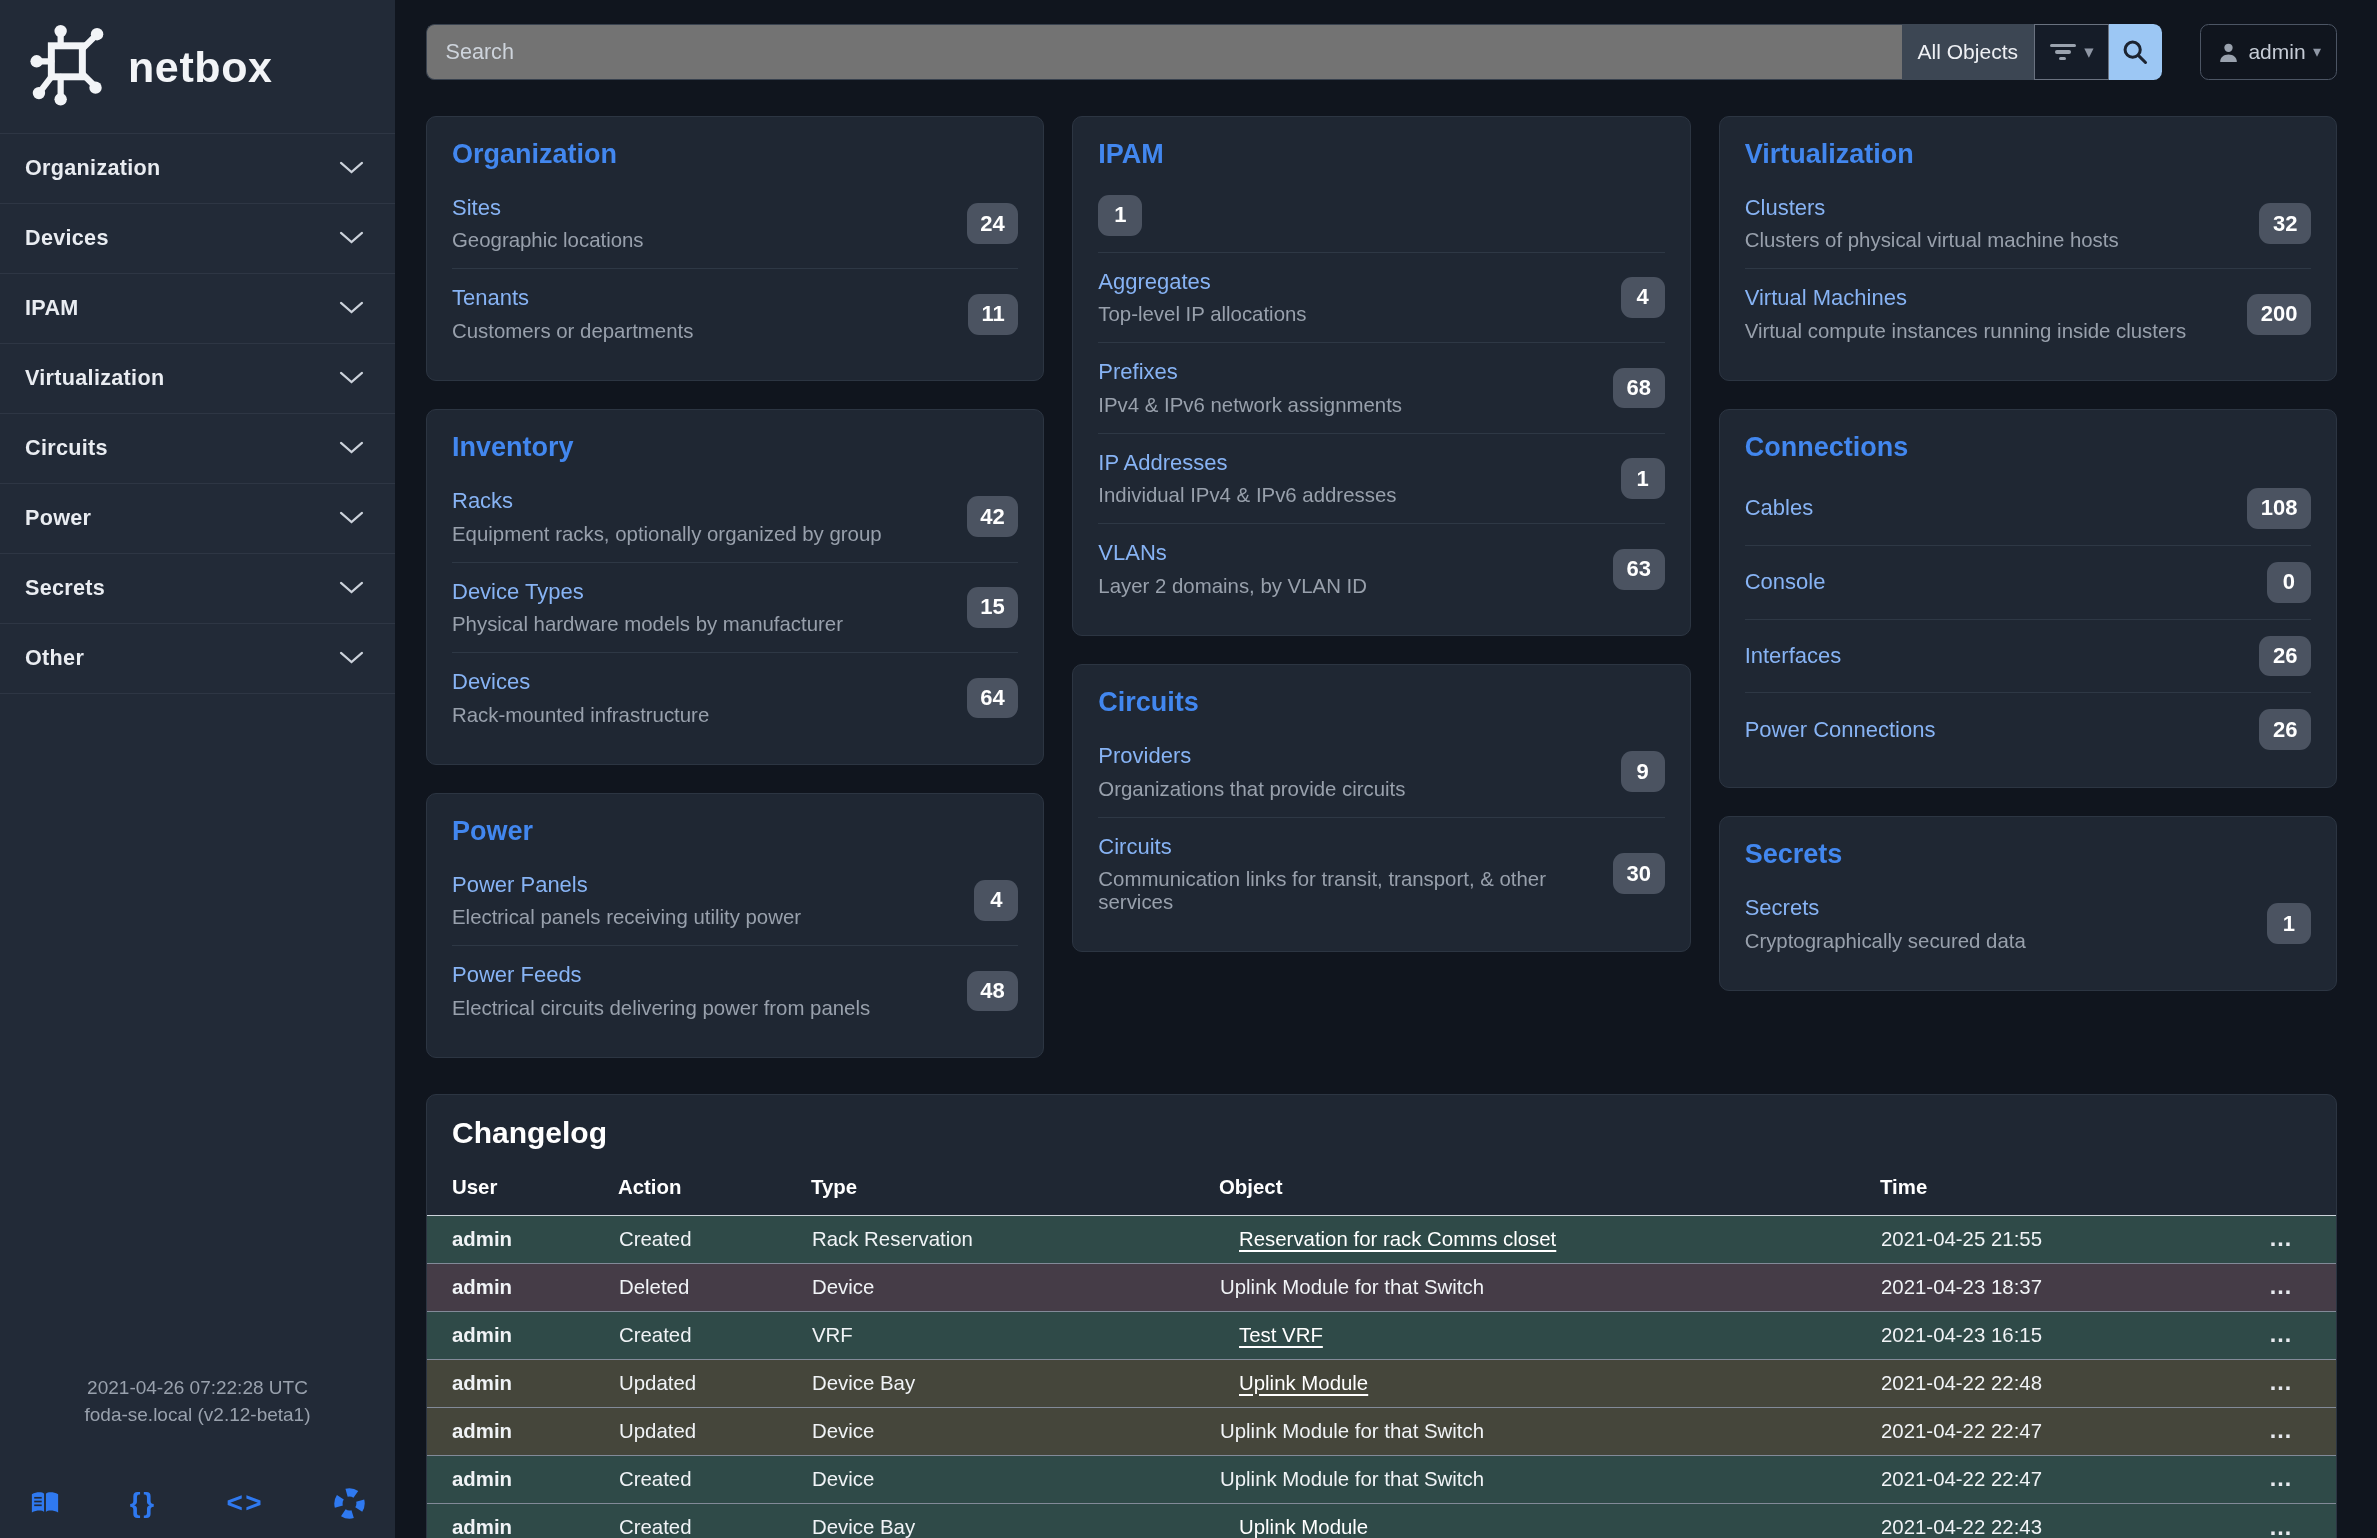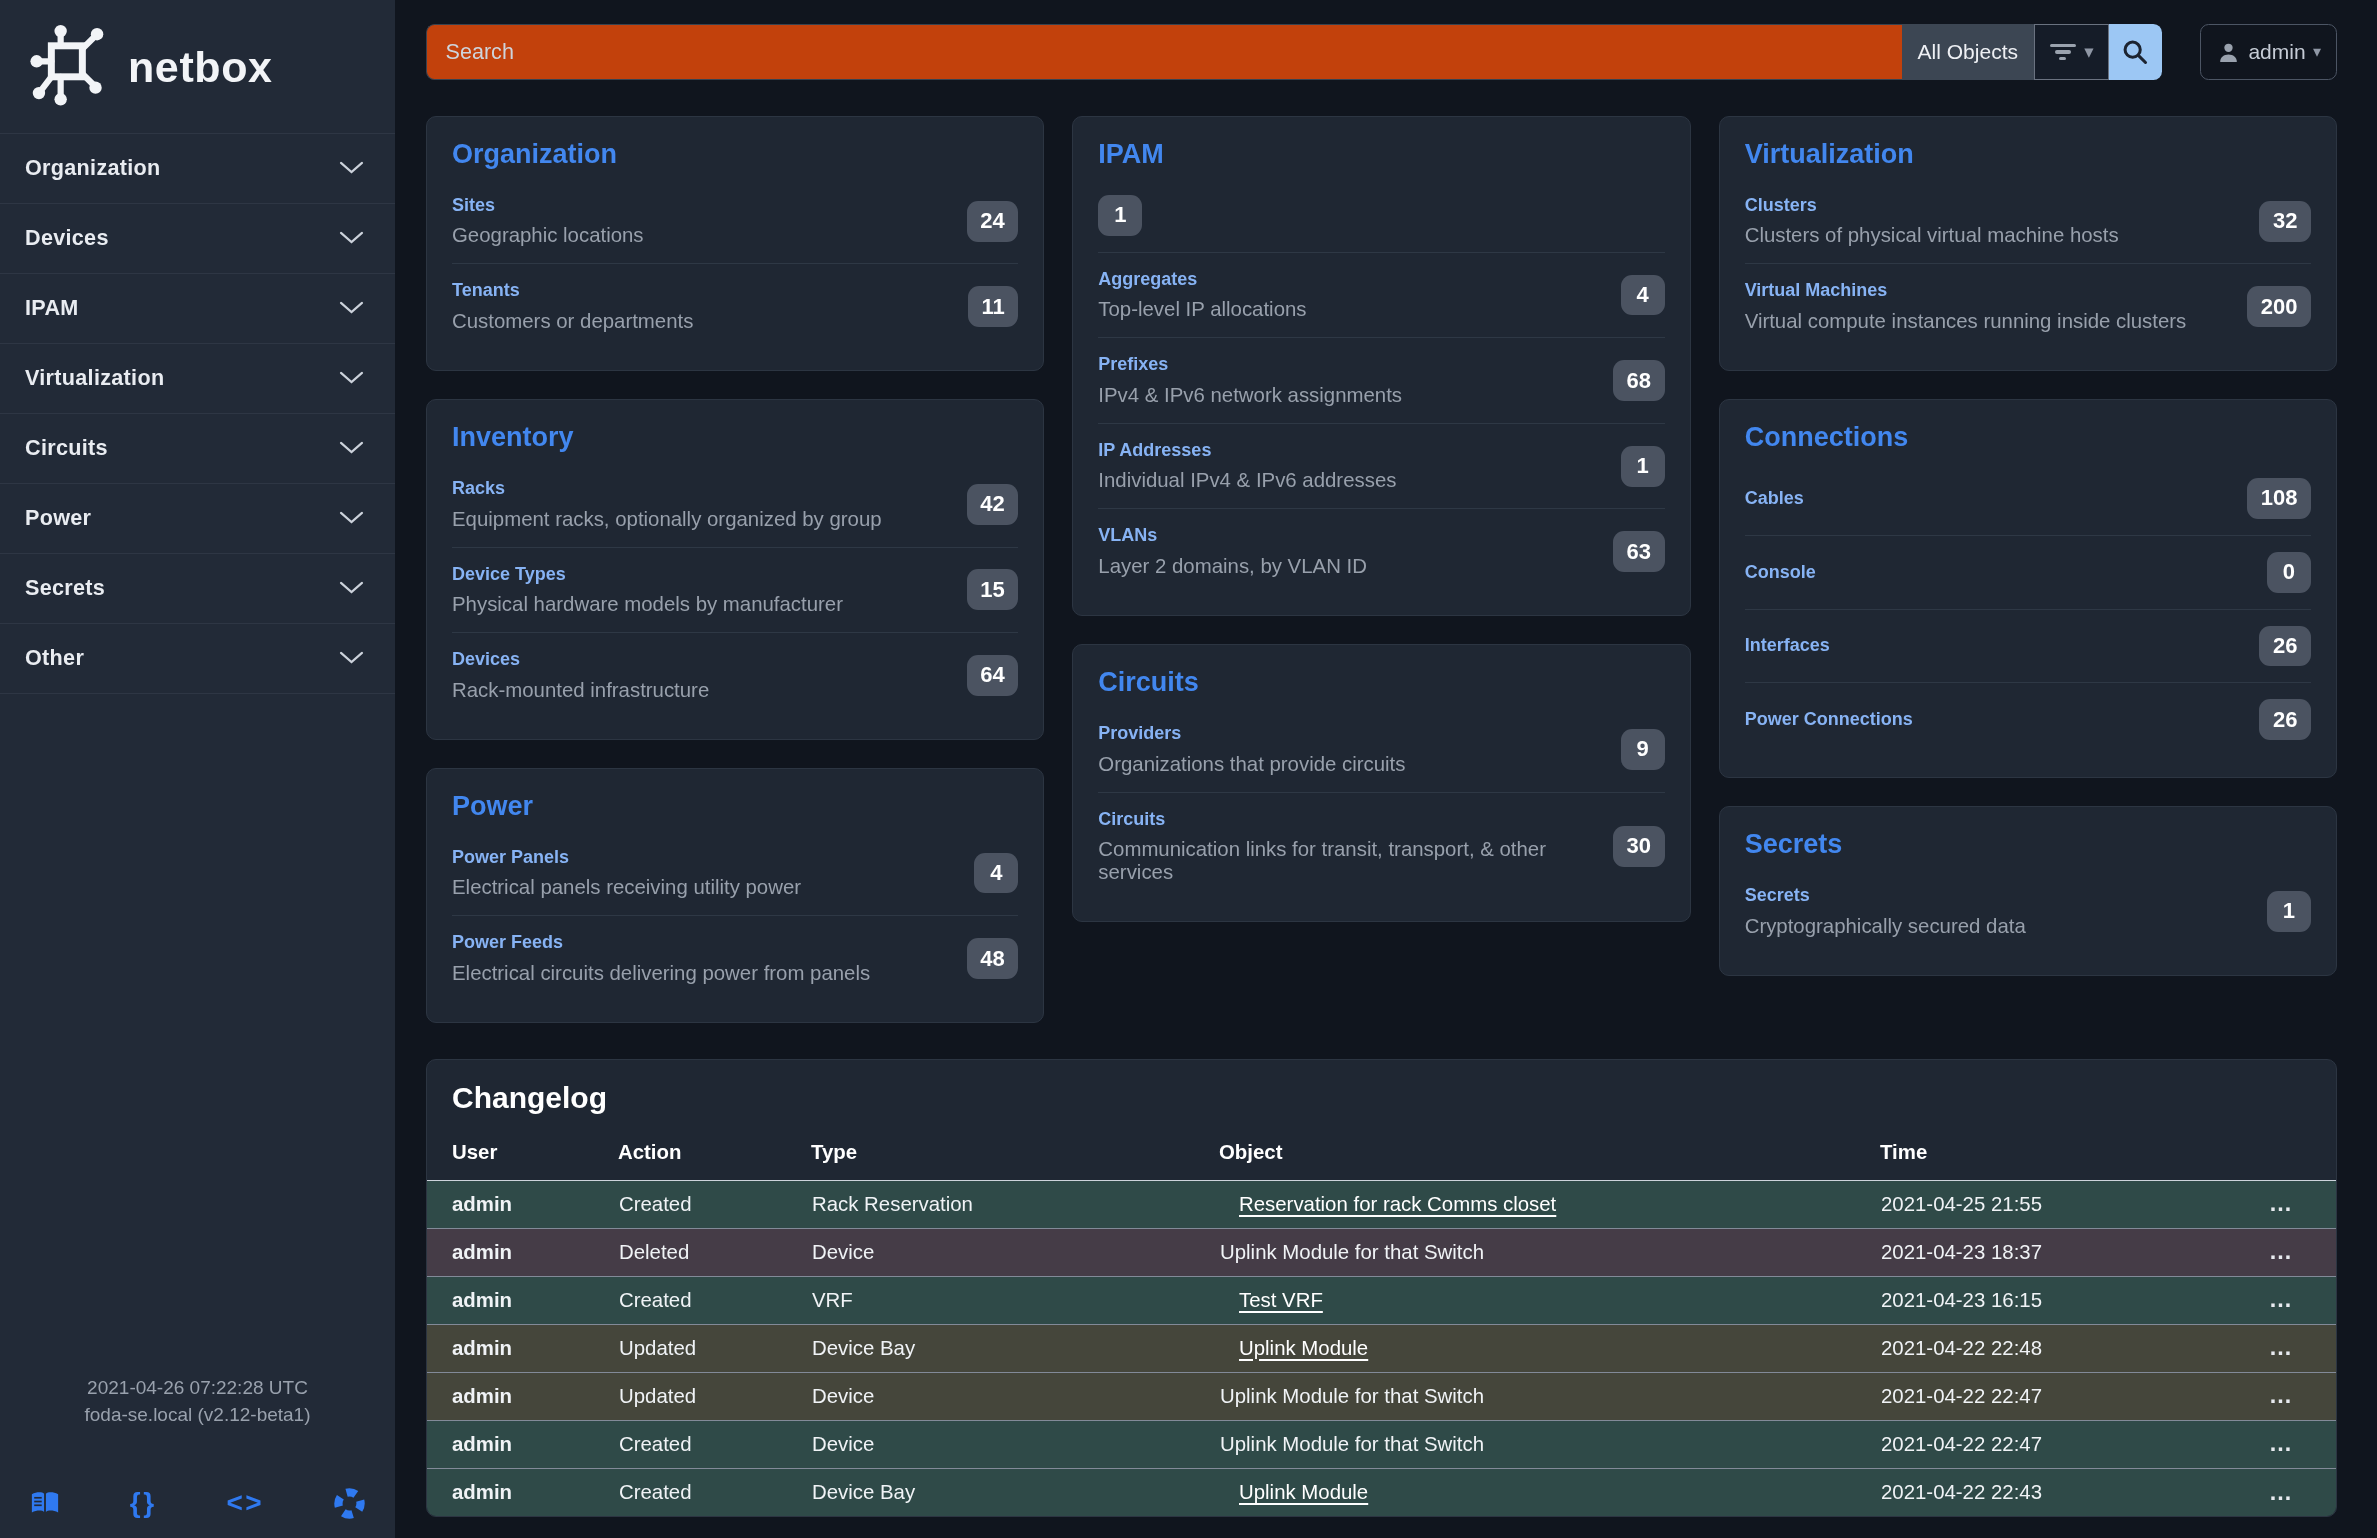--- a/index.html
+++ b/index.html
@@ -22,21 +22,21 @@
   .side-footer { margin-top:auto; padding-bottom:20px; text-align:center; }
   .foot-line { color:#99a1ad; font-size:19px; line-height:27px; }
   .foot-icons { display:flex; justify-content:space-between; align-items:center; padding:0 30px; margin-top:59px; }
   .foot-icon { color:#2f79f0; text-decoration:none; font-size:28px; font-weight:700; display:flex; align-items:center; }
   .glyph-icon { letter-spacing:2.5px; }
 
   
   .main { flex:1; padding:24px 40px 0 31px; }
   .topbar { display:flex; gap:38px; }
   .search-group { flex:1; display:flex; height:56px; }
-  .search-input { flex:1; background:#c2410c; border:1.2px solid #39424f; border-right:none;
+  .search-input { flex:1; background:#737373; border:1.2px solid #39424f; border-right:none;
     border-radius:8.6px 0 0 8.6px; color:#e8ebf0; font-size:21.6px; padding:0 18.5px; outline:none; }
   .search-input::placeholder { color:#ced4dc; opacity:1; }
   .scope-btn { background:#3c4653; color:#eef0f4; font-size:21px; border:none; padding:0 16px; cursor:pointer; }
   .filter-btn { width:75px; background:#151c28; border:1.2px solid #6a7280; display:flex;
     align-items:center; justify-content:center; gap:8.6px; cursor:pointer; }
   .funnel { display:block; }
   .funnel i { display:block; height:3.1px; background:#9aa2ae; border-radius:1.9px; margin:3.7px auto; }
   .funnel i:nth-child(1){ width:26px; } .funnel i:nth-child(2){ width:16px; } .funnel i:nth-child(3){ width:7.4px; }
   .caret { color:#8f97a5; font-size:18.5px; line-height:1; }
   .go-btn { width:53px; background:#9cc7f4; border:none; border-radius:0 8.6px 8.6px 0;
@@ -45,21 +45,21 @@
     color:#c6ccd6; font-size:21px; display:flex; align-items:center; gap:7.4px; padding:0 15px; cursor:pointer; }
   .admin-btn .caret { font-size:16px; }
 
   
   .cols { display:flex; gap:28px; margin-top:36px; }
   .col { flex:1; display:flex; flex-direction:column; gap:28px; }
   .card { background:#1f2733; border:1.2px solid #2c3542; border-radius:10px; padding:17.3px 25px 21px; }
   .card-title { color:#4287ef; font-size:27px; font-weight:700; margin:5px 0 8.6px; }
   .citem { padding:16px 0; display:flex; align-items:center; justify-content:space-between; gap:18.5px; }
   .citem + .citem { border-top:1.2px solid #2e3845; }
-  .citem-link { color:#87b3f4; font-size:18px; font-weight:700; text-decoration:none; }
+  .citem-link { color:#87b3f4; font-size:22px; font-weight:400; text-decoration:none; }
   .citem-desc { color:#98a0ac; font-size:20.4px; margin-top:8.6px; }
   .badge { background:#4b5361; color:#ffffff; font-size:22px; font-weight:700;
     border-radius:11px; padding:7.4px 13.6px; min-width:44px; text-align:center; flex:none; }
 
   
   .changelog { margin-top:36px; padding:0; overflow:hidden; }
   .clog-title { color:#ffffff; font-size:30px; font-weight:700; margin:21px 0 17.3px 25px; }
   table { width:100%; border-collapse:collapse; table-layout:fixed; }
   thead th { color:#ffffff; text-align:left; font-size:20.4px; font-weight:700;
     padding:8.6px 0 16px; border-bottom:1.9px solid #cdd3db; }

